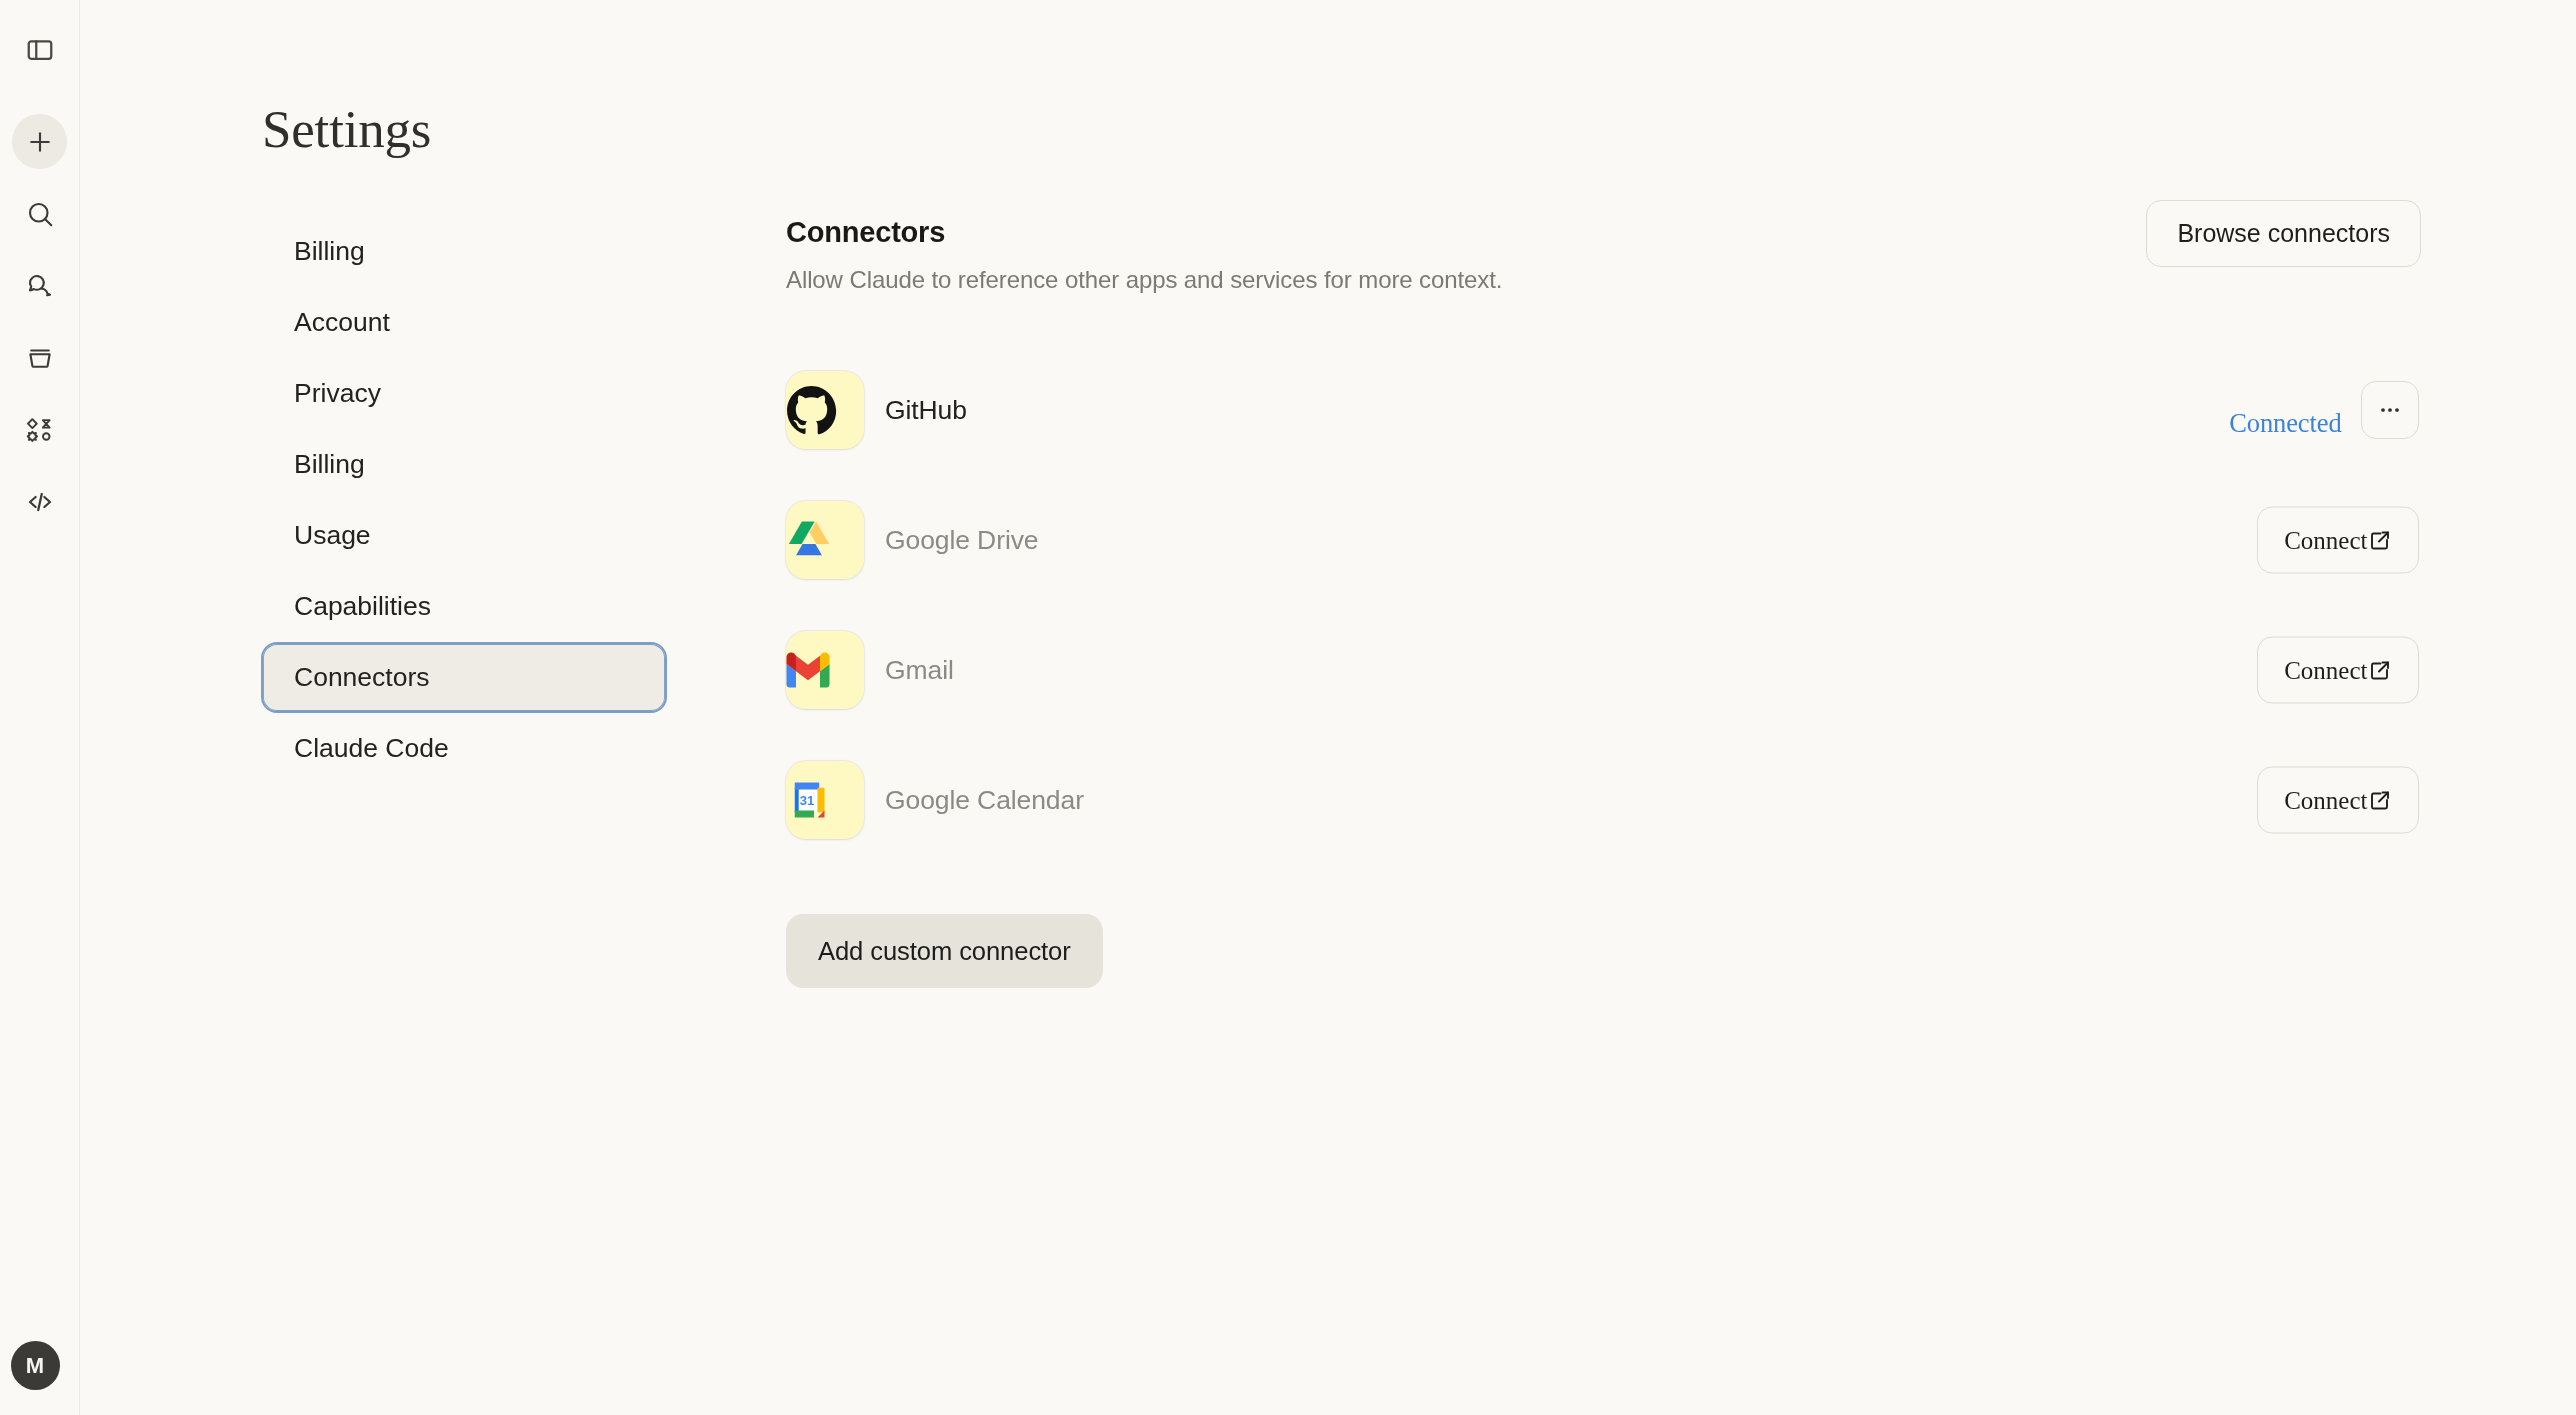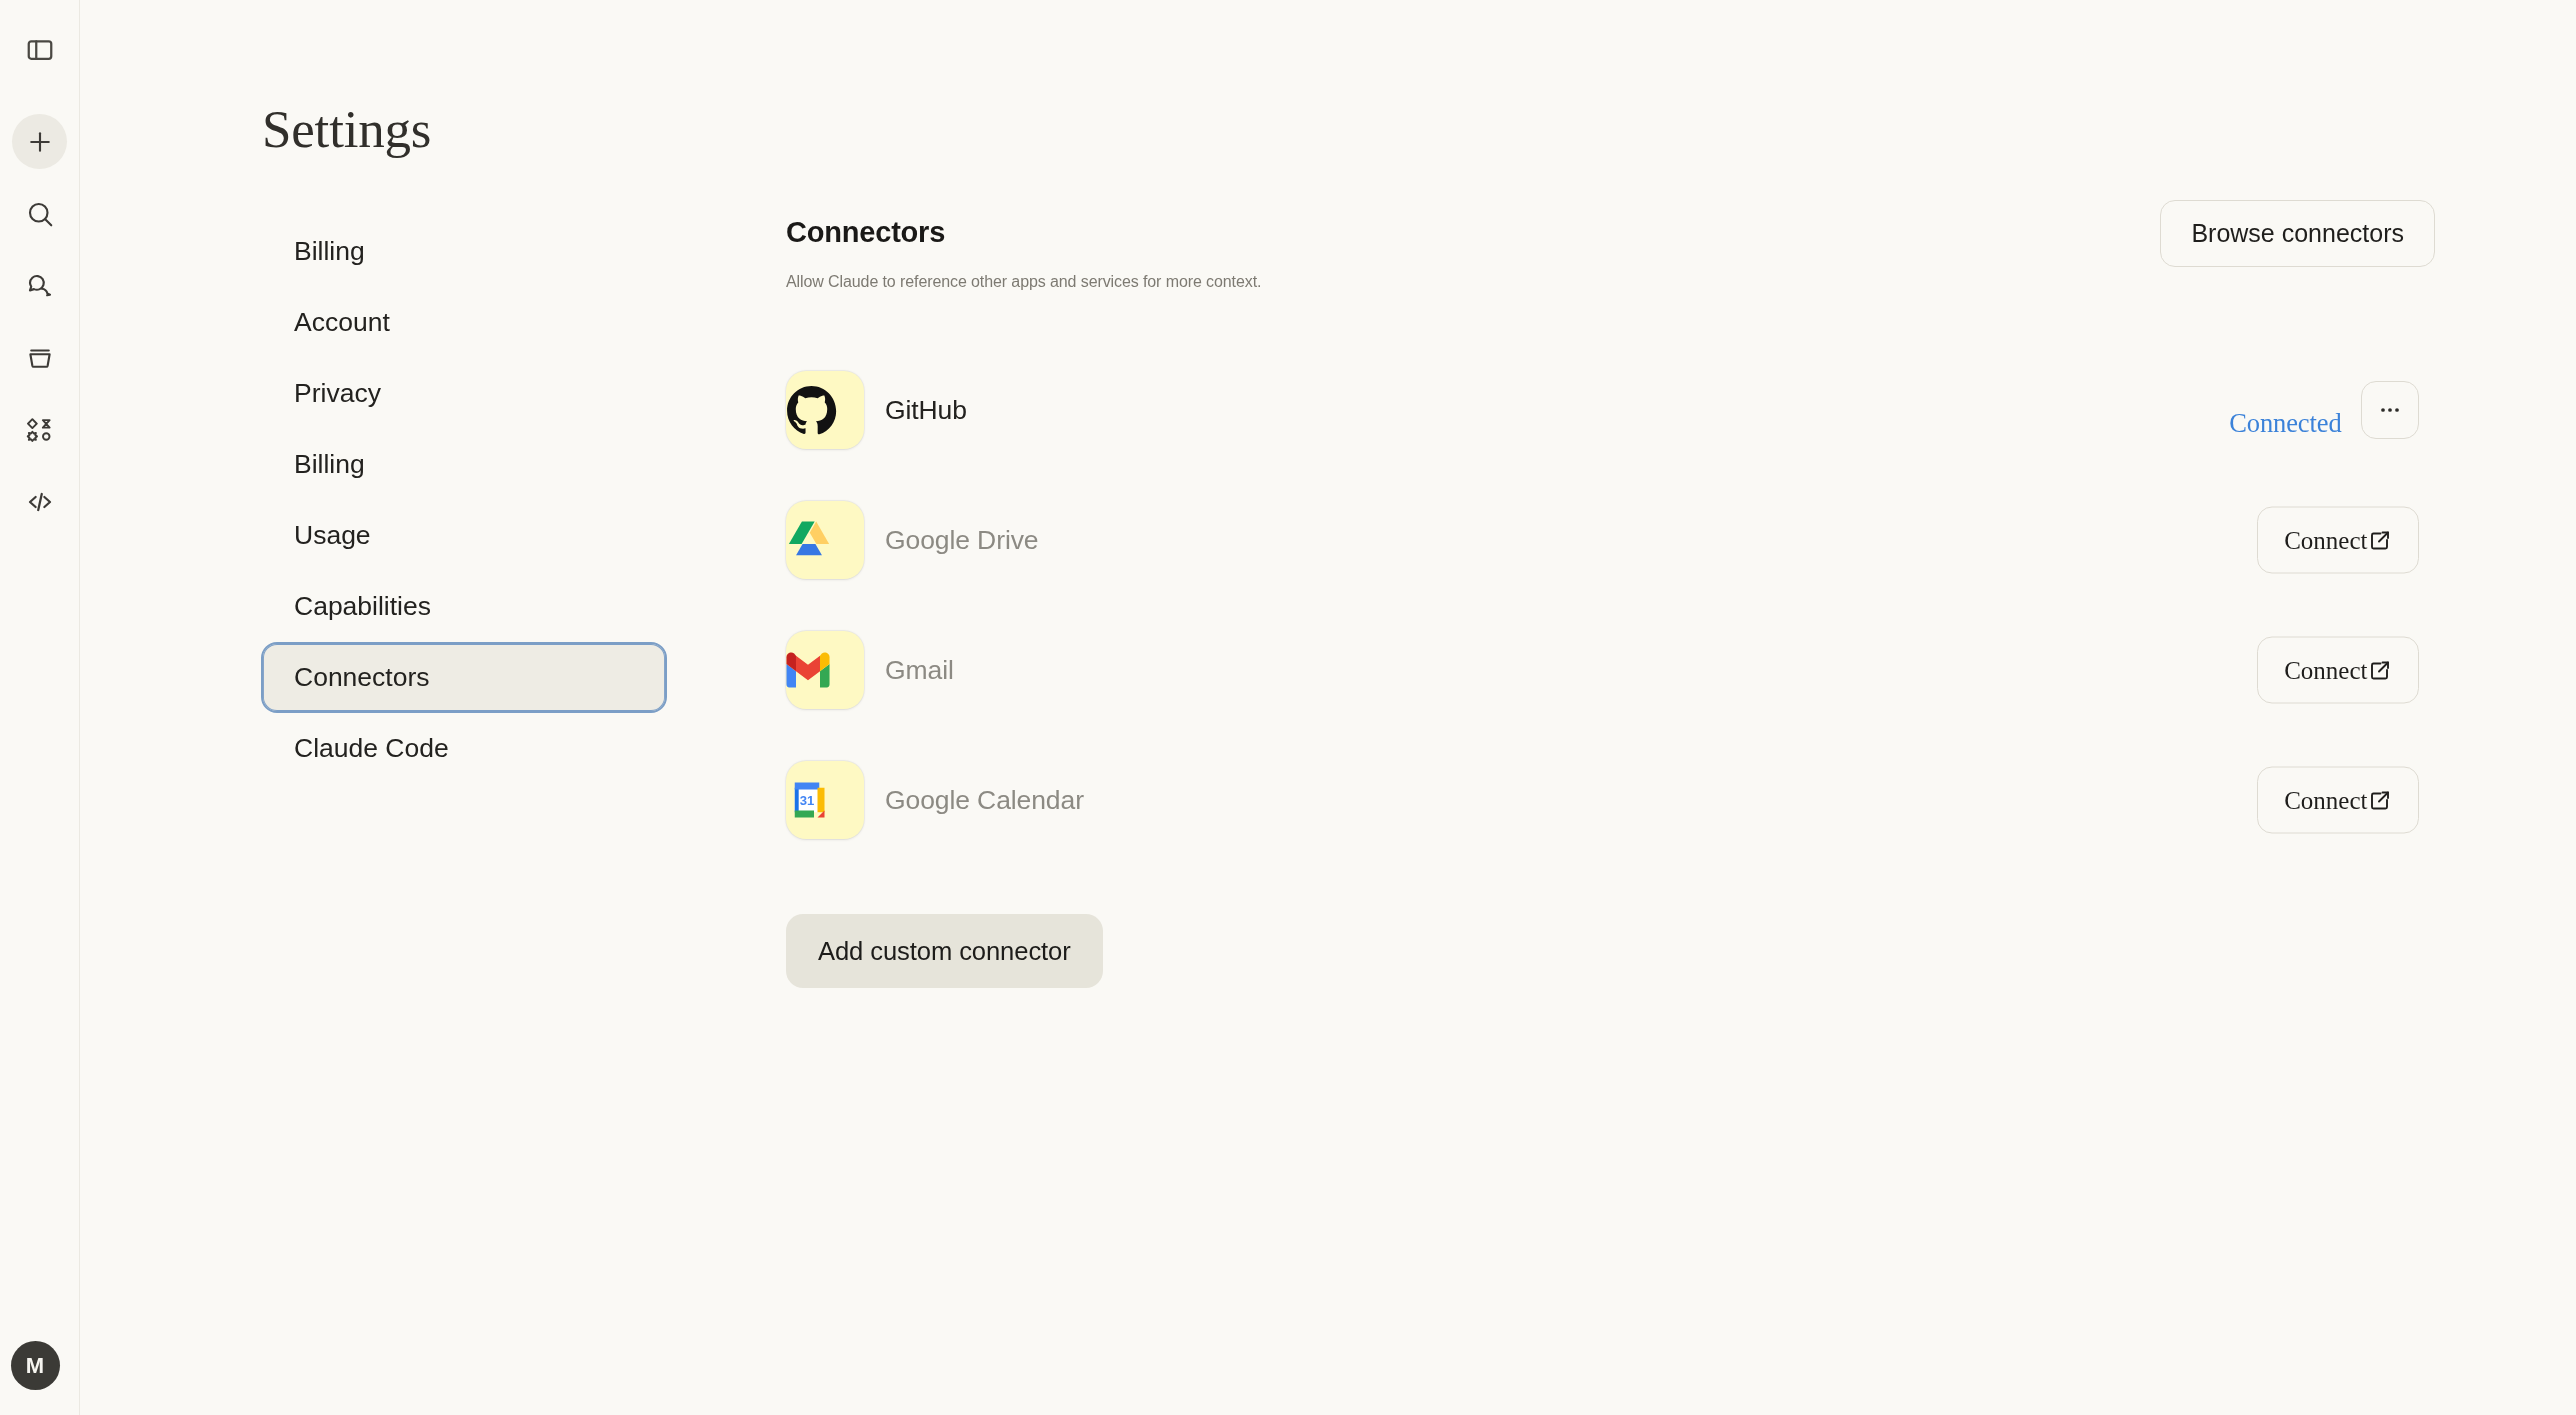--- a/index.html
+++ b/index.html
@@ -147,29 +147,29 @@
   }
 
   .panel-title {
     font-size: 29px;
     font-weight: 700;
     color: #1a1917;
     letter-spacing: -0.2px;
   }
 
   .panel-sub {
-    margin-top: 24px;
-    font-size: 16px;
+    margin-top: 17px;
+    font-size: 24px;
     color: #7d7a72;
     letter-spacing: -0.1px;
   }
 
   .browse-btn {
     position: absolute;
-    right: 0;
+    right: 14px;
     top: -16px;
     height: 67px;
     padding: 0 30px;
     display: inline-flex;
     align-items: center;
     justify-content: center;
     border: 1.8px solid #dedbd2;
     border-radius: 15px;
     background: transparent;
     font-family: inherit;

